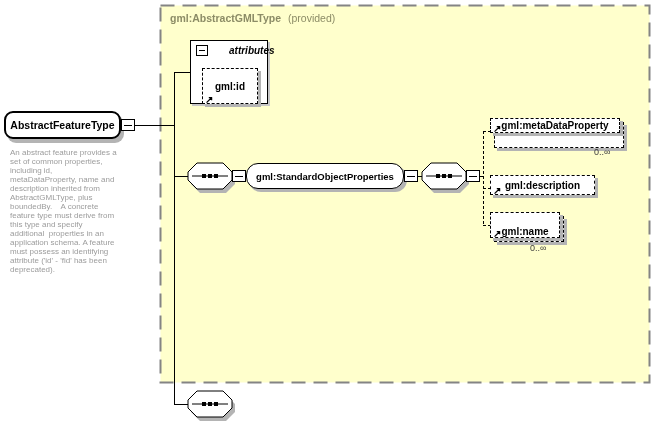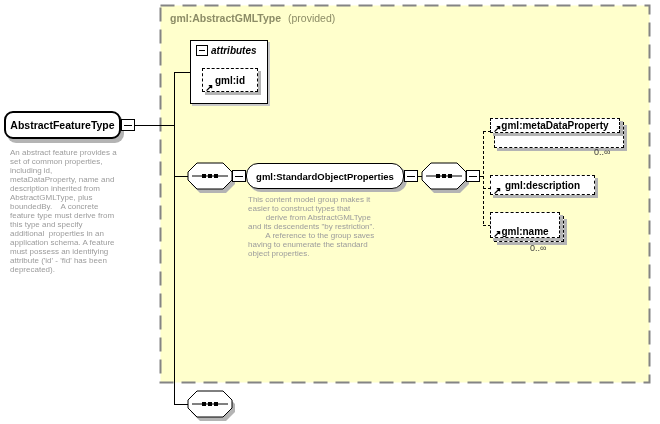--- a/index.html
+++ b/index.html
@@ -14,21 +14,21 @@
   .root-box{position:absolute;left:4px;top:111px;width:117px;height:28px;box-sizing:border-box;
             background:#fff;border:2px solid #000;border-radius:9px;box-shadow:3px 4px 0 #b4b4b4;
             display:flex;align-items:center;justify-content:center;
             font-size:10.5px;font-weight:bold;color:#000;white-space:nowrap;}
 
   .toggle{position:absolute;width:14px;height:12px;box-sizing:border-box;background:#fff;border:1px solid #000;}
   .toggle::before{content:"";position:absolute;left:2px;right:2px;top:5px;height:1px;background:#000;}
 
   .attr-container{position:absolute;left:190px;top:40px;width:78px;height:64px;box-sizing:border-box;
                   background:#fff;border:1px solid #000;box-shadow:2px 2px 0 #c8c8c8;}
-  .attr-header{display:flex;align-items:center;gap:3px;padding:4px 0 0 5px;}
+  .attr-header{display:flex;align-items:center;gap:21px;padding:4px 0 0 5px;}
   .attr-toggle{position:relative;width:12px;height:11px;box-sizing:border-box;background:#fff;border:1px solid #000;flex:0 0 auto;}
   .attr-toggle::before{content:"";position:absolute;left:2px;right:2px;top:4px;height:1px;background:#000;}
   .attr-label{font-size:10px;font-style:italic;font-weight:bold;color:#000;}
 
   .el{position:absolute;box-sizing:border-box;background:#fff;border:1px dashed #000;
       box-shadow:3px 3px 0 #b4b4b4;display:flex;align-items:center;justify-content:center;
       font-size:10px;font-weight:bold;color:#000;white-space:nowrap;}
   .el-back{position:absolute;box-sizing:border-box;background:#fff;border:1px dashed #000;
            box-shadow:3px 3px 0 #b4b4b4;}
   .ref-arrow{position:absolute;left:2px;bottom:-2px;font-size:10px;font-weight:bold;color:#000;line-height:1;}
@@ -97,38 +97,31 @@
 must possess an identifying
 attribute ('id' - 'fid' has been
 deprecated).</div>
 
   <div class="attr-container">
     <div class="attr-header">
       <span class="attr-toggle"></span>
       <span class="attr-label">attributes</span>
     </div>
   </div>
-  <div class="el" style="left:202px;top:68px;width:56px;height:24px;">
+  <div class="el" style="left:202px;top:68px;width:56px;height:36px;">
     <span>gml:id</span>
     <span class="ref-arrow">↗</span>
   </div>
 
   <div class="toggle" style="left:232px;top:170px;"></div>
 
   <div class="group-box">
     <span>gml:StandardObjectProperties</span>
   </div>
   <div class="toggle" style="left:404px;top:170px;"></div>
-  <div class="anno" style="left:248px;top:195px;">This content model group makes it
-easier to construct types that
-        derive from AbstractGMLType
-and its descendents "by restriction".
-        A reference to the group saves
-having to enumerate the standard
-object properties.</div>
 
   <div class="toggle" style="left:466px;top:170px;"></div>
 
   <div class="el-back" style="left:494px;top:122px;width:130px;height:26px;"></div>
   <div class="el" style="left:490px;top:118px;width:130px;height:15px;">
     <span>gml:metaDataProperty</span>
     <span class="ref-arrow">↗</span>
   </div>
   <div class="occ" style="left:594px;top:147px;">0..∞</div>
 

